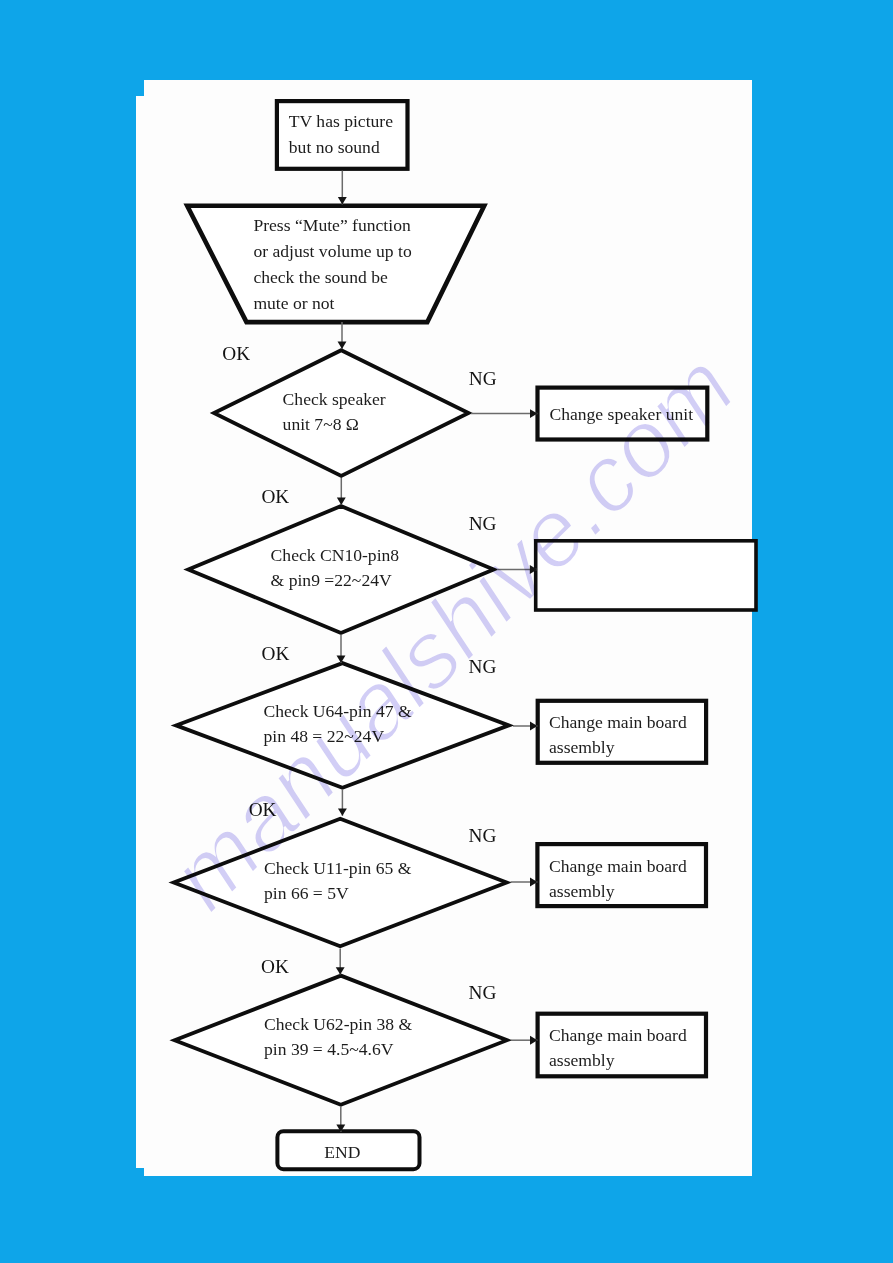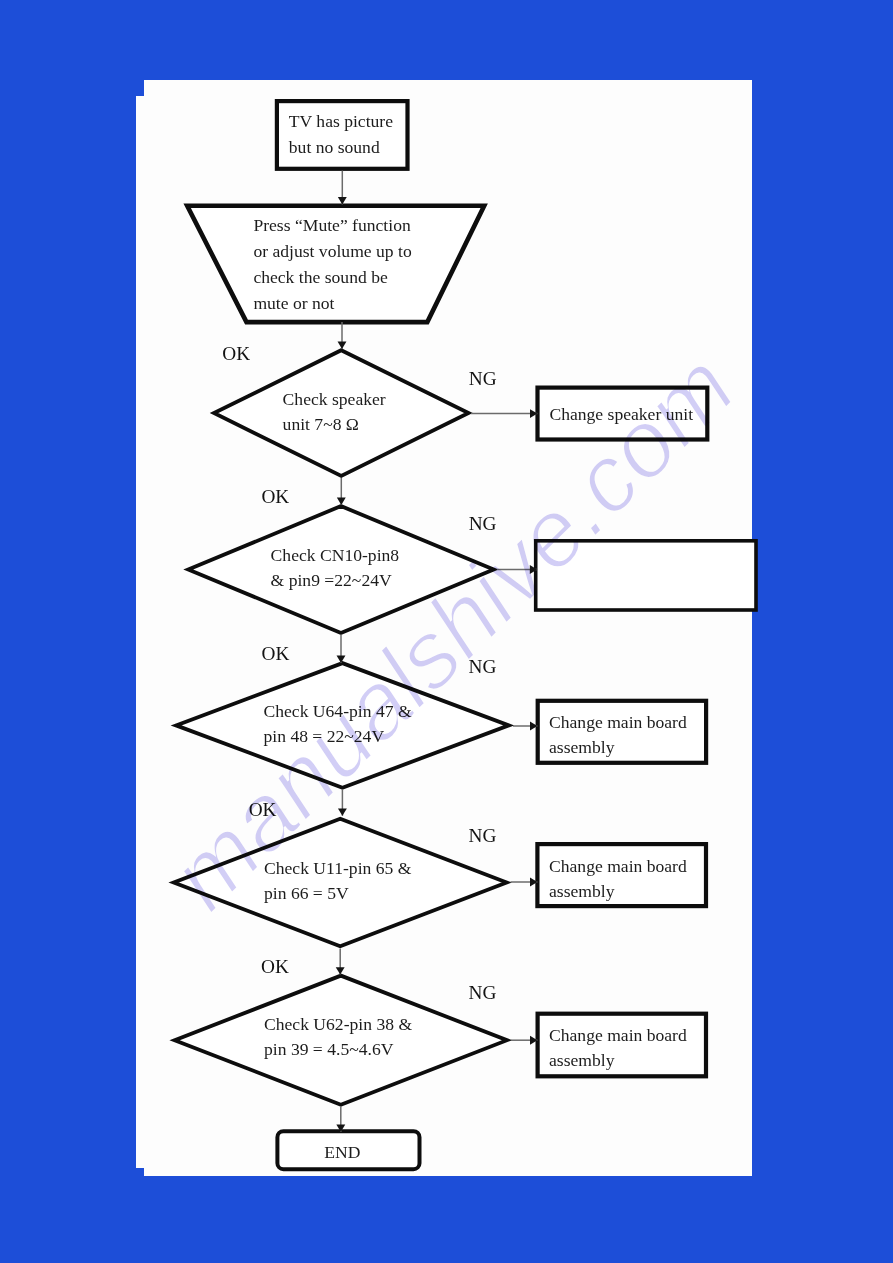--- a/index.html
+++ b/index.html
@@ -1,18 +1,18 @@
 <!DOCTYPE html>
 <html><head>
 <meta charset="utf-8">
 <title>TV has picture but no sound — troubleshooting flowchart</title>
 <style>
   html,body{margin:0;padding:0;background:#ffffff;}
   body{width:893px;height:1263px;overflow:hidden;font-family:"Liberation Serif",serif;}
-  #page{position:relative;width:893px;height:1263px;background:#1d4ed8;}
+  #page{position:relative;width:893px;height:1263px;background:#0ea5e9;}
   #scan-a{position:absolute;left:144px;top:80px;width:608px;height:1096px;background:#fdfdfd;}
   #scan-b{position:absolute;left:136px;top:96px;width:616px;height:1072px;background:#fdfdfd;}
   svg.layer{position:absolute;left:0;top:0;width:893px;height:1263px;display:block;
            -webkit-font-smoothing:antialiased;}
   #flowchart{transform:translateZ(0);}
   #watermark{mix-blend-mode:multiply;}
   .conn{stroke:#6b6b6b;stroke-width:1.5;fill:none;}
   .arrow{fill:#141414;stroke:none;}
   .nodetext{font-family:"Liberation Serif",serif;font-size:17.6px;fill:#1c1c1c;}
   .edgelabel{font-family:"Liberation Serif",serif;font-size:19.3px;fill:#121212;}

